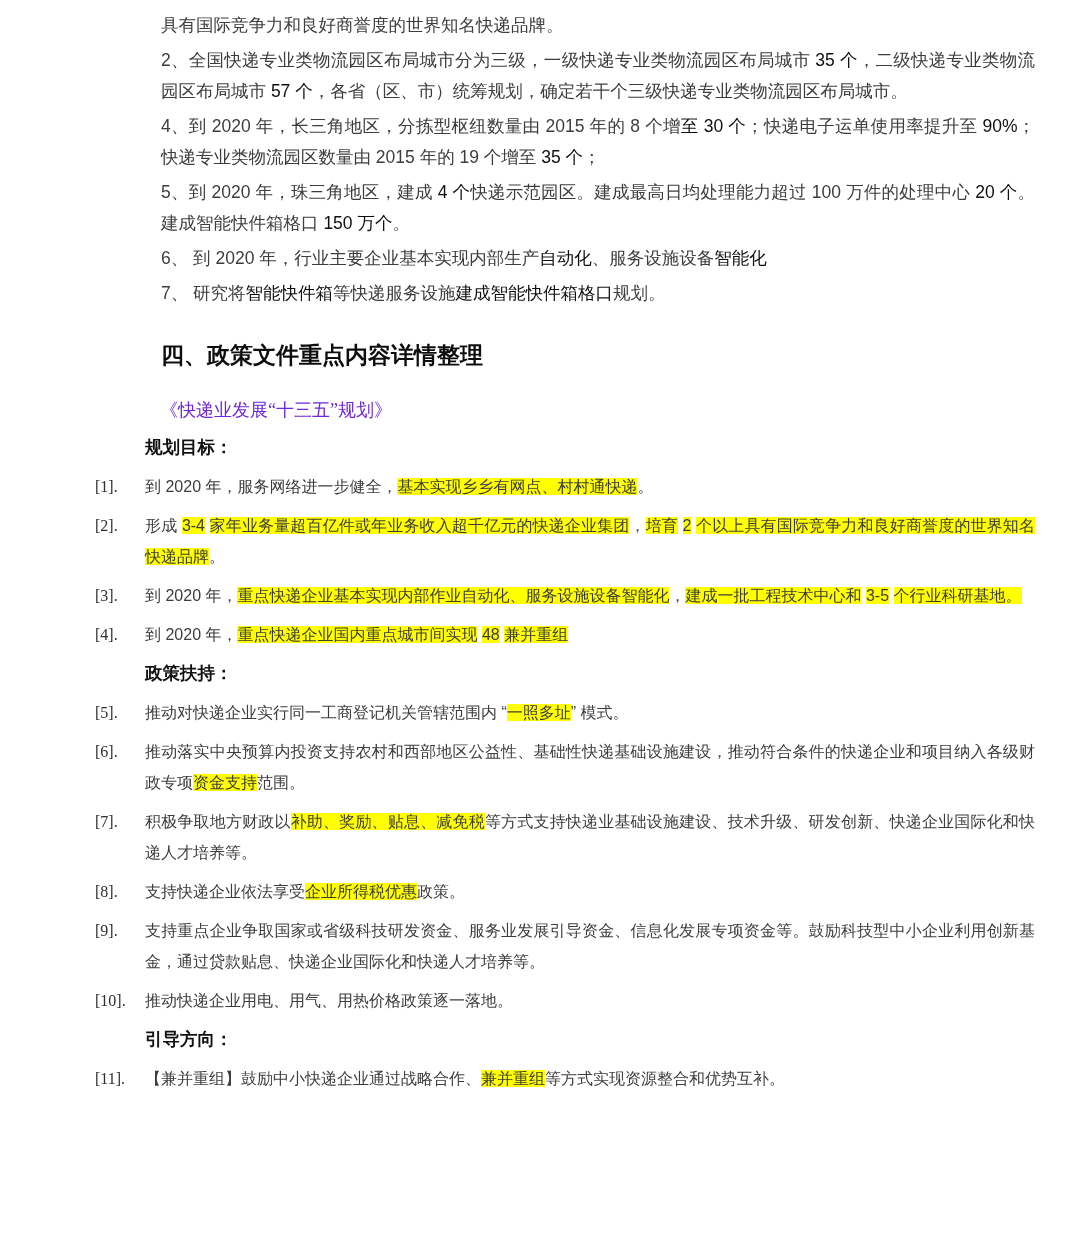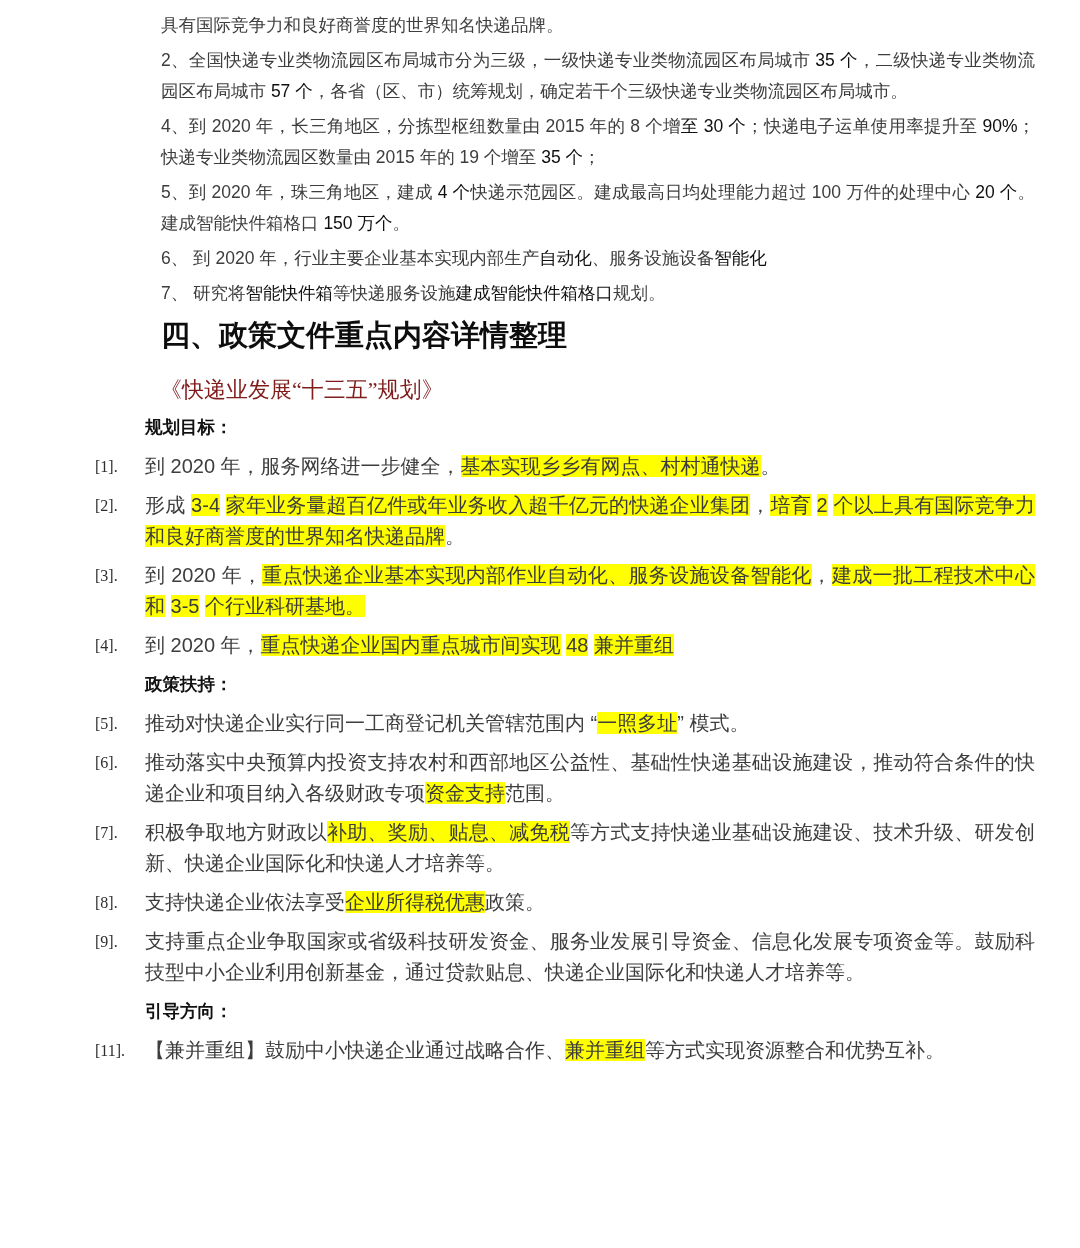--- a/index.html
+++ b/index.html
@@ -18,34 +18,34 @@
   }
   .intro p.para {
     margin: 0 0 4px 0;
     font-size: 17.5px;
     line-height: 31px;
     text-align: justify;
     text-justify: inter-ideograph;
   }
   
   .section-heading {
-    margin: 11px 45px 0 161px;
-    font-size: 29px;
+    margin: 31px 45px 0 161px;
+    font-size: 23px;
     line-height: 30px;
     font-weight: 700;
     color: #0d0d0d;
   }
   
   .doc-title {
     margin: 26px 45px 0 160px;
     font-family: "Liberation Serif", serif;
-    font-size: 22px;
+    font-size: 18px;
     line-height: 28px;
     font-weight: 400;
-    color: #7f1d1d;
+    color: #6d28d9;
   }
   
   .ref-list {
     margin: 8px 45px 8px 95px;
   }
   .subhead {
     margin: 0 0 8px 50px;
     font-size: 17.5px;
     line-height: 31px;
     font-weight: 700;
@@ -59,21 +59,21 @@
   .marker {
     flex: none;
     width: 50px;
     font-family: "Liberation Serif", serif;
     font-size: 16px;
     line-height: 31px;
     color: #2e2e2e;
   }
   .item-text {
     flex: 1;
-    font-size: 20px;
+    font-size: 16px;
     line-height: 31px;
     text-align: justify;
     text-justify: inter-ideograph;
   }
   
   .seg-b { font-weight: 400; color: #0f0f0f; }
   .seg-hl { background: #ffff00; }
 </style>
 </head>
 <body>
@@ -129,20 +129,24 @@
       <span class="item-text"><span>积极争取地方财政以</span><span class="seg-hl">补助、奖励、贴息、减免税</span><span>等方式支持快递业基础设施建设、技术升级、研发创新、快递企业国际化和快递人才培养等。</span></span>
     </div>
     <div class="item">
       <span class="marker">[8].</span>
       <span class="item-text"><span>支持快递企业依法享受</span><span class="seg-hl">企业所得税优惠</span><span>政策。</span></span>
     </div>
     <div class="item">
       <span class="marker">[9].</span>
       <span class="item-text"><span>支持重点企业争取国家或省级科技研发资金、服务业发展引导资金、信息化发展专项资金等。鼓励科技型中小企业利用创新基金，通过贷款贴息、快递企业国际化和快递人才培养等。</span></span>
     </div>
+    <div class="item">
+      <span class="marker">[10].</span>
+      <span class="item-text"><span>推动快递企业用电、用气、用热价格政策逐一落地。</span></span>
+    </div>
 
     <p class="subhead">引导方向：</p>
 
     <div class="item">
       <span class="marker">[11].</span>
       <span class="item-text"><span>【兼并重组】鼓励中小快递企业通过战略合作、</span><span class="seg-hl">兼并重组</span><span>等方式实现资源整合和优势互补。</span></span>
     </div>
 
   </div>
 </div>

